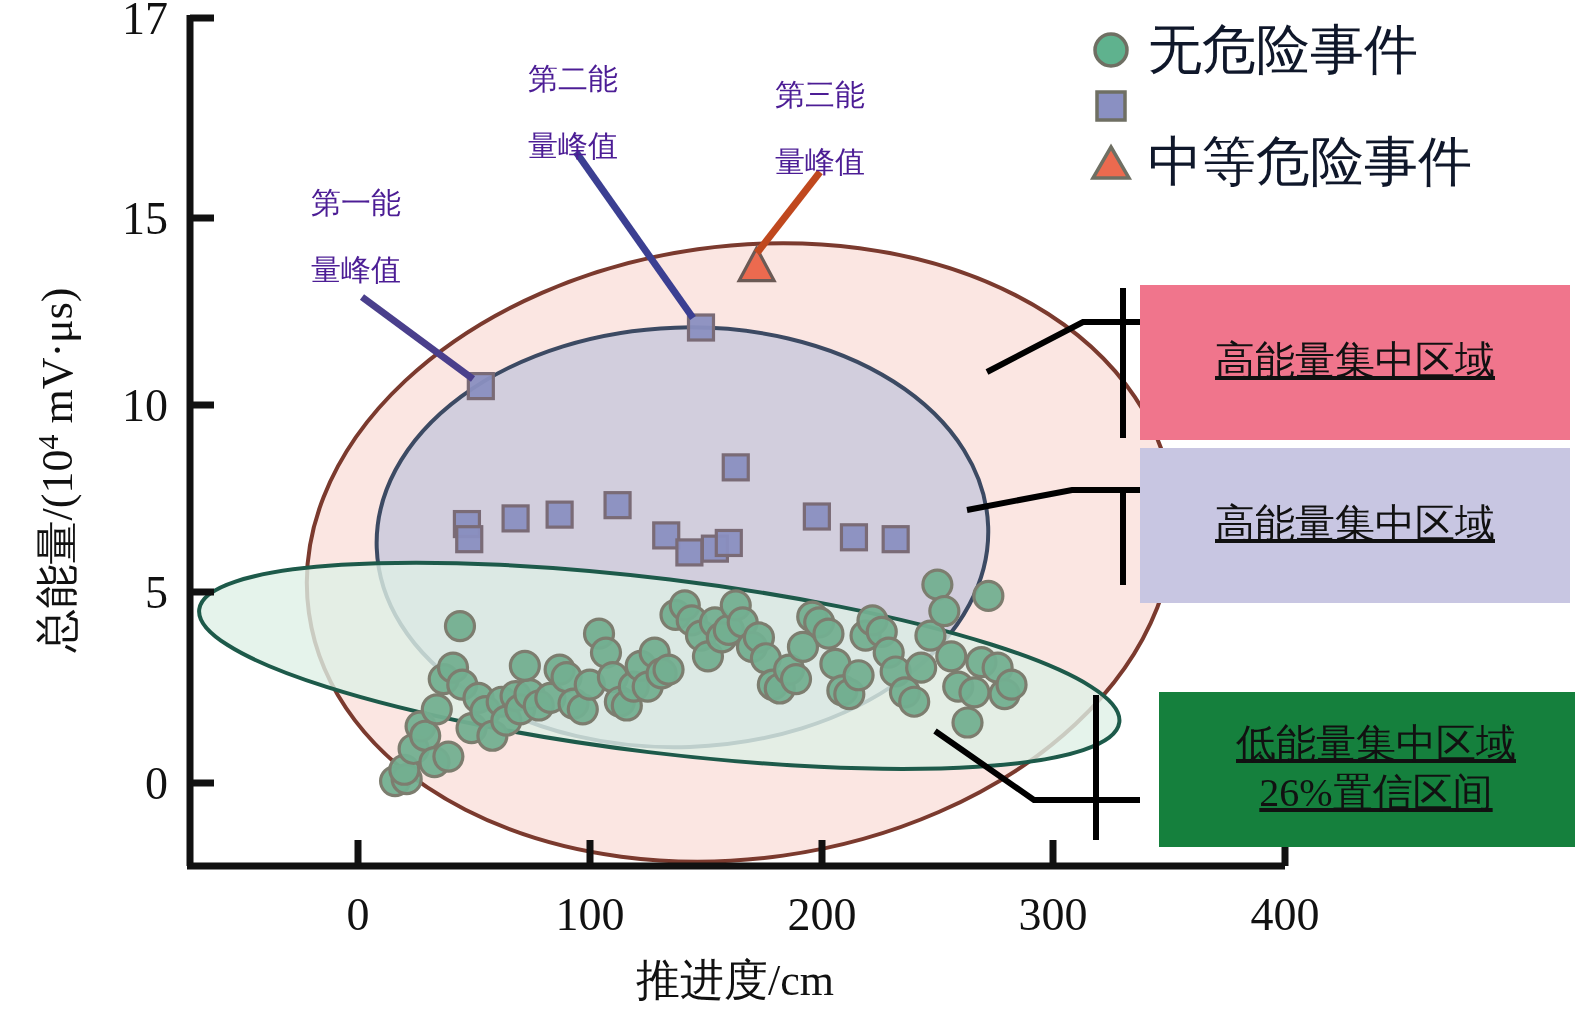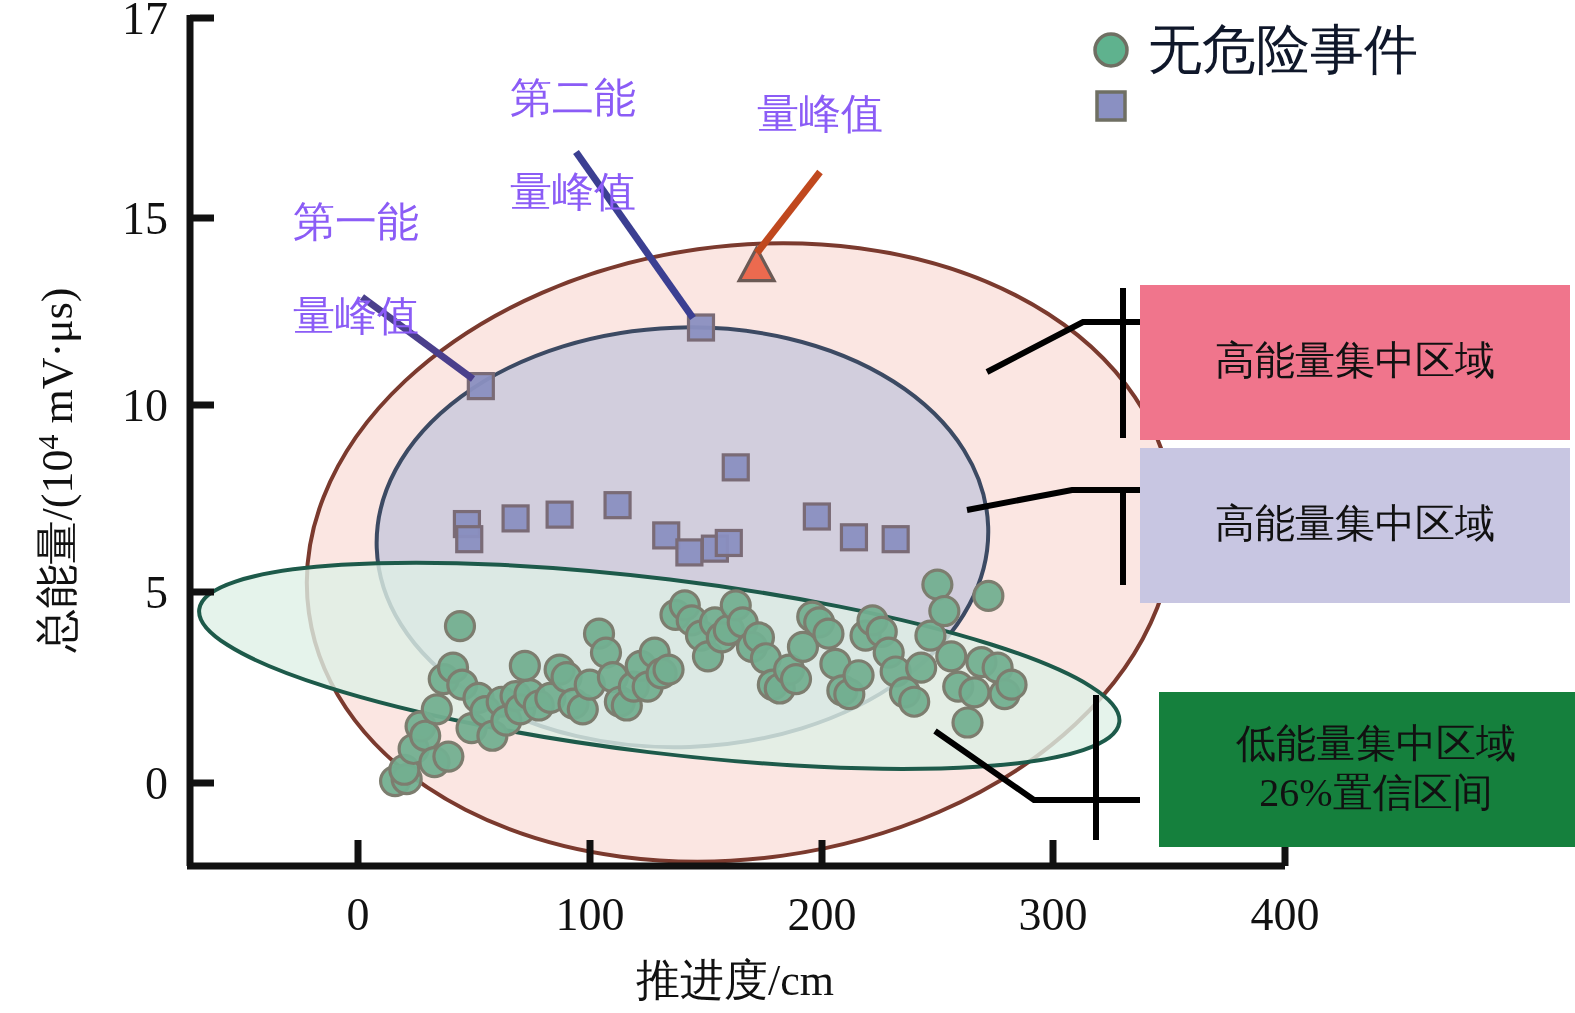--- a/index.html
+++ b/index.html
@@ -5,26 +5,26 @@
   html,body{margin:0;padding:0;background:#ffffff;}
   body{width:1575px;height:1013px;overflow:hidden;
        font-family:"Liberation Serif","DejaVu Serif",serif;}
   #root{position:relative;width:1575px;height:1013px;}
   svg.layer{position:absolute;left:0;top:0;width:1575px;height:1013px;}
 
   .tick-label{font-family:"Liberation Serif",serif;font-size:46px;fill:#111;}
   .axis-title{font-family:"Liberation Serif","DejaVu Serif",serif;font-size:44px;fill:#111;}
   .cjk{font-family:"Liberation Serif","DejaVu Serif",serif;}
 
-  .callout{position:absolute;font-size:42px;line-height:1.12;color:#8b5cf6;
+  .callout{position:absolute;font-size:30px;line-height:1.12;color:#4c1d95;
            text-align:center;white-space:pre-line;}
 
   .infobox{position:absolute;box-sizing:border-box;text-align:center;
            font-size:40px;line-height:1.22;color:#111;padding:10px 14px 12px 14px;
-           display:flex;flex-direction:column;justify-content:center;align-items:center;}
+           display:flex;flex-direction:column;justify-content:center;align-items:center;text-decoration:underline;}
   .infobox span{display:block;white-space:nowrap;}
 
   .legend{position:absolute;}
   .legend-row{display:flex;align-items:center;height:56px;}
   .legend-label{font-size:54px;color:#0f172a;margin-left:14px;white-space:nowrap;}
   .lg-sym{width:46px;display:flex;justify-content:center;align-items:center;}
 </style>
 </head>
 <body>
 
@@ -207,39 +207,48 @@
 
   <div class="callout" style="left:261px;top:152px;width:190px;">
     <div>第一能</div>
     <div>量峰值</div>
   </div>
   <div class="callout" style="left:478px;top:28px;width:190px;">
     <div>第二能</div>
     <div>量峰值</div>
   </div>
   <div class="callout" style="left:725px;top:44px;width:190px;">
+    <div>第三能</div>
     <div>量峰值</div>
   </div>
 
   <div class="legend" style="left:1088px;top:22px;">
     <div class="legend-row">
       <span class="lg-sym">
         <svg width="42" height="42" viewBox="0 0 42 42">
             <circle cx="21" cy="21" r="16" fill="#5fb28e" stroke="#6f6f63" stroke-width="3.5"></circle>
           </svg>
       </span>
       <span class="legend-label cjk">无危险事件</span>
     </div>
     <div class="legend-row">
       <span class="lg-sym">
         <svg width="42" height="42" viewBox="0 0 42 42">
             <rect x="7" y="7" width="28" height="28" fill="#8a90c2" stroke="#6f6f63" stroke-width="3.5"></rect>
           </svg>
       </span>
     </div>
+    <div class="legend-row">
+      <span class="lg-sym">
+        <svg width="46" height="42" viewBox="0 0 46 42">
+            <polygon points="23,6 41,37 5,37" fill="#ec6a4f" stroke="#6f6f63" stroke-width="3.5"></polygon>
+          </svg>
+      </span>
+      <span class="legend-label cjk">中等危险事件</span>
+    </div>
   </div>
 
   <div class="infobox cjk" style="left:1140px;top:285px;width:430px;height:155px;background:#f0758c;">
     <span>高能量集中区域</span>
   </div>
   <div class="infobox cjk" style="left:1140px;top:448px;width:430px;height:155px;background:#c8c6e2;">
     <span>高能量集中区域</span>
   </div>
   <div class="infobox cjk" style="left:1159px;top:692px;width:440px;height:155px;background:#15803d;padding-left:8px;">
     <span>低能量集中区域</span>

